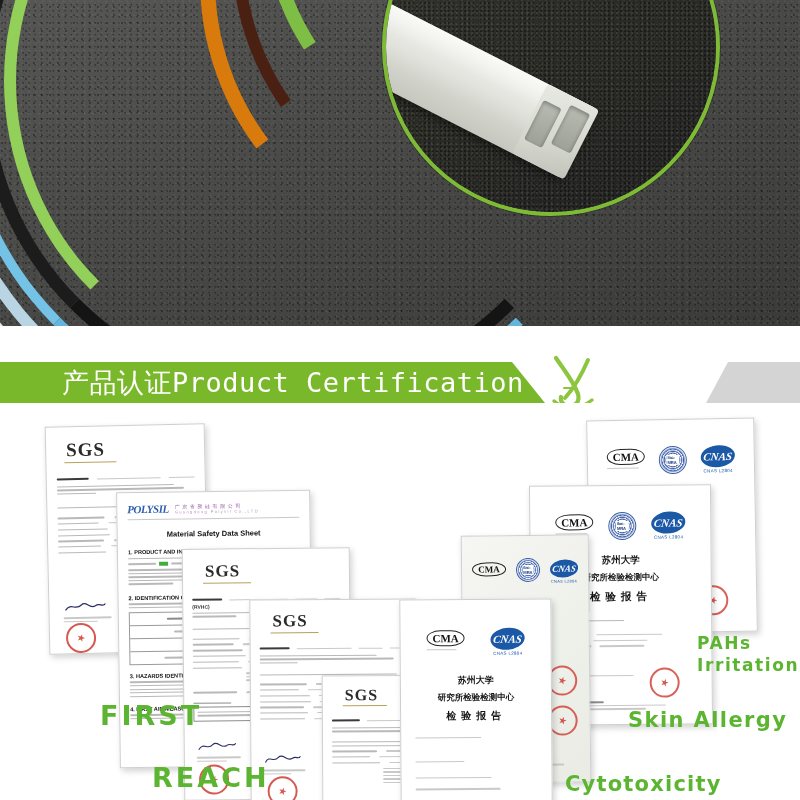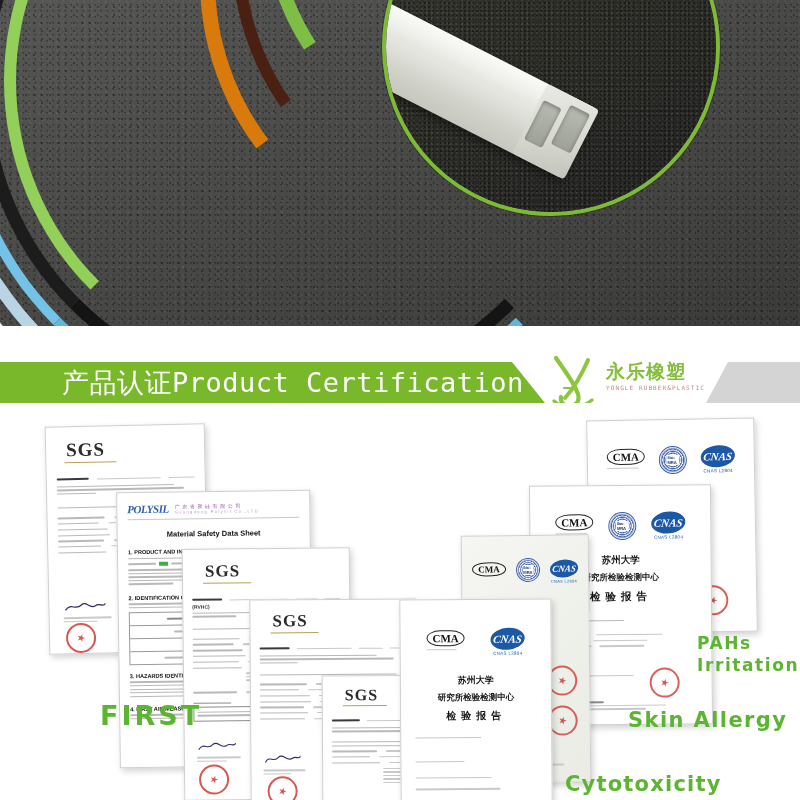--- a/index.html
+++ b/index.html
@@ -166,24 +166,20 @@
     <div class="banner-text">产品认证Product Certification</div>
     <div class="gray-tab"></div>
 
     <div class="logo">
       <svg class="logo-mark" viewBox="0 0 52 58">
         <path d="M8 4 C16 16, 26 28, 30 40 C32 47, 28 52, 22 52 C16 52, 12 48, 13 43" fill="none" stroke="#8CC63F" stroke-width="4.2" stroke-linecap="round"></path>
         <path d="M40 6 C34 20, 26 34, 17 44" fill="none" stroke="#8CC63F" stroke-width="4" stroke-linecap="round"></path>
         <path d="M6 47 C14 55, 32 56, 44 46" fill="none" stroke="#8CC63F" stroke-width="3.4" stroke-linecap="round"></path>
         <path d="M16 34 h12" stroke="#8CC63F" stroke-width="2" stroke-linecap="round"></path>
       </svg>
-      <div class="logo-txt">
-        <div class="logo-cn">永乐橡塑</div>
-        <div class="logo-en">YONGLE RUBBER&amp;PLASTIC</div>
-      </div>
     </div>
   </div>
 
   <div class="certs">
 
     <div class="doc" style="left:47px;top:22px;width:160px;height:228px;transform:rotate(-1.2deg);">
       <div class="sgs" style="font-size:19px;margin:12px 0 0 20px;">SGS</div>
       <div class="sgs-rule" style="width:52px;margin-left:18px;"></div>
       <div style="margin:12px 10px 0 10px;">
         <div style="display:flex;gap:8px;align-items:center;">
@@ -569,20 +565,21 @@
         <div class="ln sh" style="width:62%;"></div>
       </div>
       <div style="position:absolute;left:14px;bottom:10px;right:14px;">
         <div class="ln sh" style="width:70%;"></div>
       </div>
     </div>
 
   </div>
 
   <div class="lab l2">FIRST</div>
+  <div class="lab l3">REACH</div>
   <div class="lab r1">
     <div>PAHs</div>
     <div>Irritation</div>
   </div>
   <div class="lab r2">Skin Allergy</div>
   <div class="lab r3">Cytotoxicity</div>
 
 </div>
 
 </body></html>

